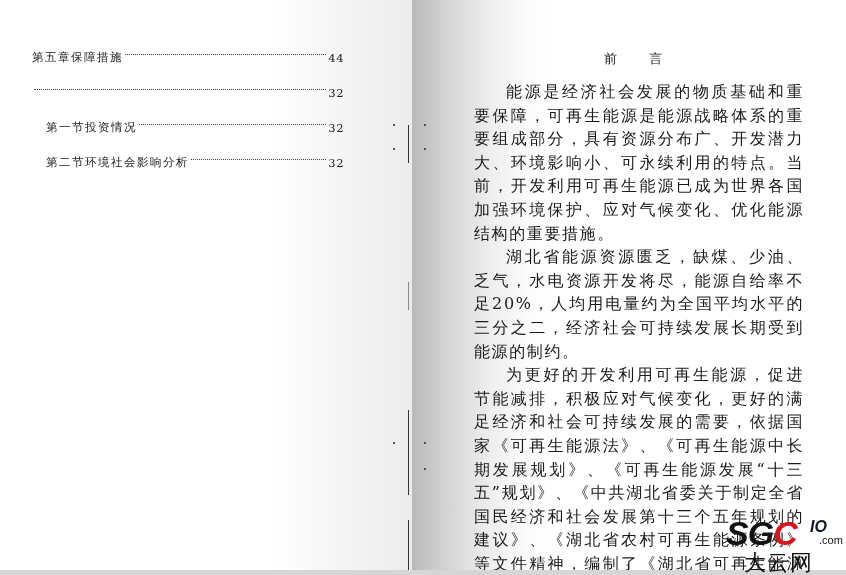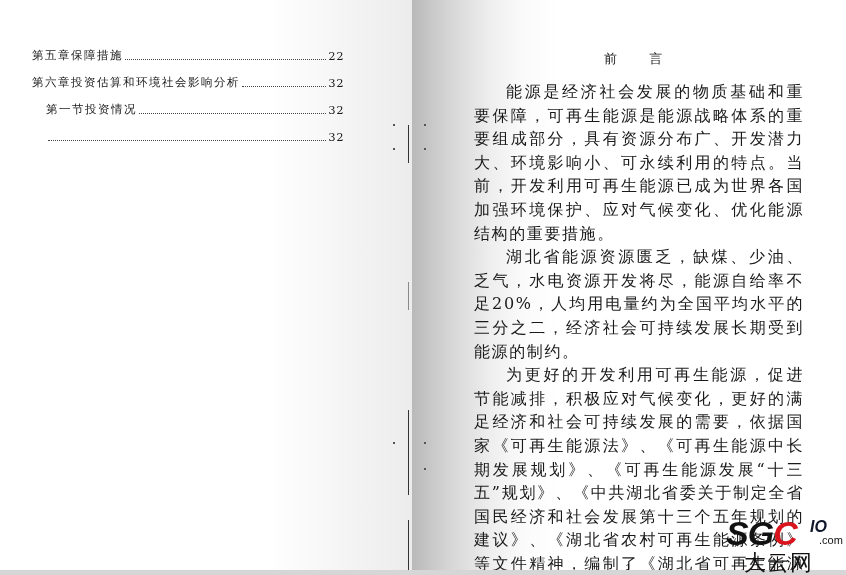--- a/index.html
+++ b/index.html
@@ -22,22 +22,23 @@
     background: #d6d6d6;
   }
   .spine-mark {
     position: absolute; width: 1px; background: #333;
   }
   .speck { position: absolute; width: 2px; height: 2px; background: #555; }
 
   
   .toc { position: absolute; left: 32px; top: 36px; width: 312px; }
   .toc-row {
-    display: flex; align-items: flex-end; height: 27px; font-size: 11.5px;
+    display: flex; align-items: center; height: 27px; font-size: 11.5px;
     letter-spacing: 1.5px;
+    margin-top: 8px;
   }
   .toc-row.indent { padding-left: 14px; }
   .toc-title { white-space: nowrap; }
   .toc-dots {
     flex: 1; border-bottom: 1px dotted #444; margin: 0 2px; position: relative; top: -3px;
   }
   .toc-page { font-size: 11.5px; letter-spacing: 0.5px; }
 
   
   .preface-title {
@@ -76,33 +77,33 @@
   }
 </style>
 </head>
 <body>
 
 <div class="page-left">
   <div class="toc">
     <div class="toc-row">
       <span class="toc-title">第五章保障措施</span>
       <span class="toc-dots"></span>
-      <span class="toc-page">22</span>
+      <span class="toc-page">44</span>
     </div>
     <div class="toc-row">
-      <span class="toc-title">第六章投资估算和环境社会影响分析</span>
       <span class="toc-dots"></span>
       <span class="toc-page">32</span>
     </div>
     <div class="toc-row indent">
       <span class="toc-title">第一节投资情况</span>
       <span class="toc-dots"></span>
       <span class="toc-page">32</span>
     </div>
     <div class="toc-row indent">
+      <span class="toc-title">第二节环境社会影响分析</span>
       <span class="toc-dots"></span>
       <span class="toc-page">32</span>
     </div>
   </div>
 </div>
 
 <div class="page-right"></div>
 
 <div class="spine-mark" style="left:408px; top:125px; height:38px;"></div>
 <div class="spine-mark" style="left:408px; top:282px; height:28px; background:#888;"></div>

